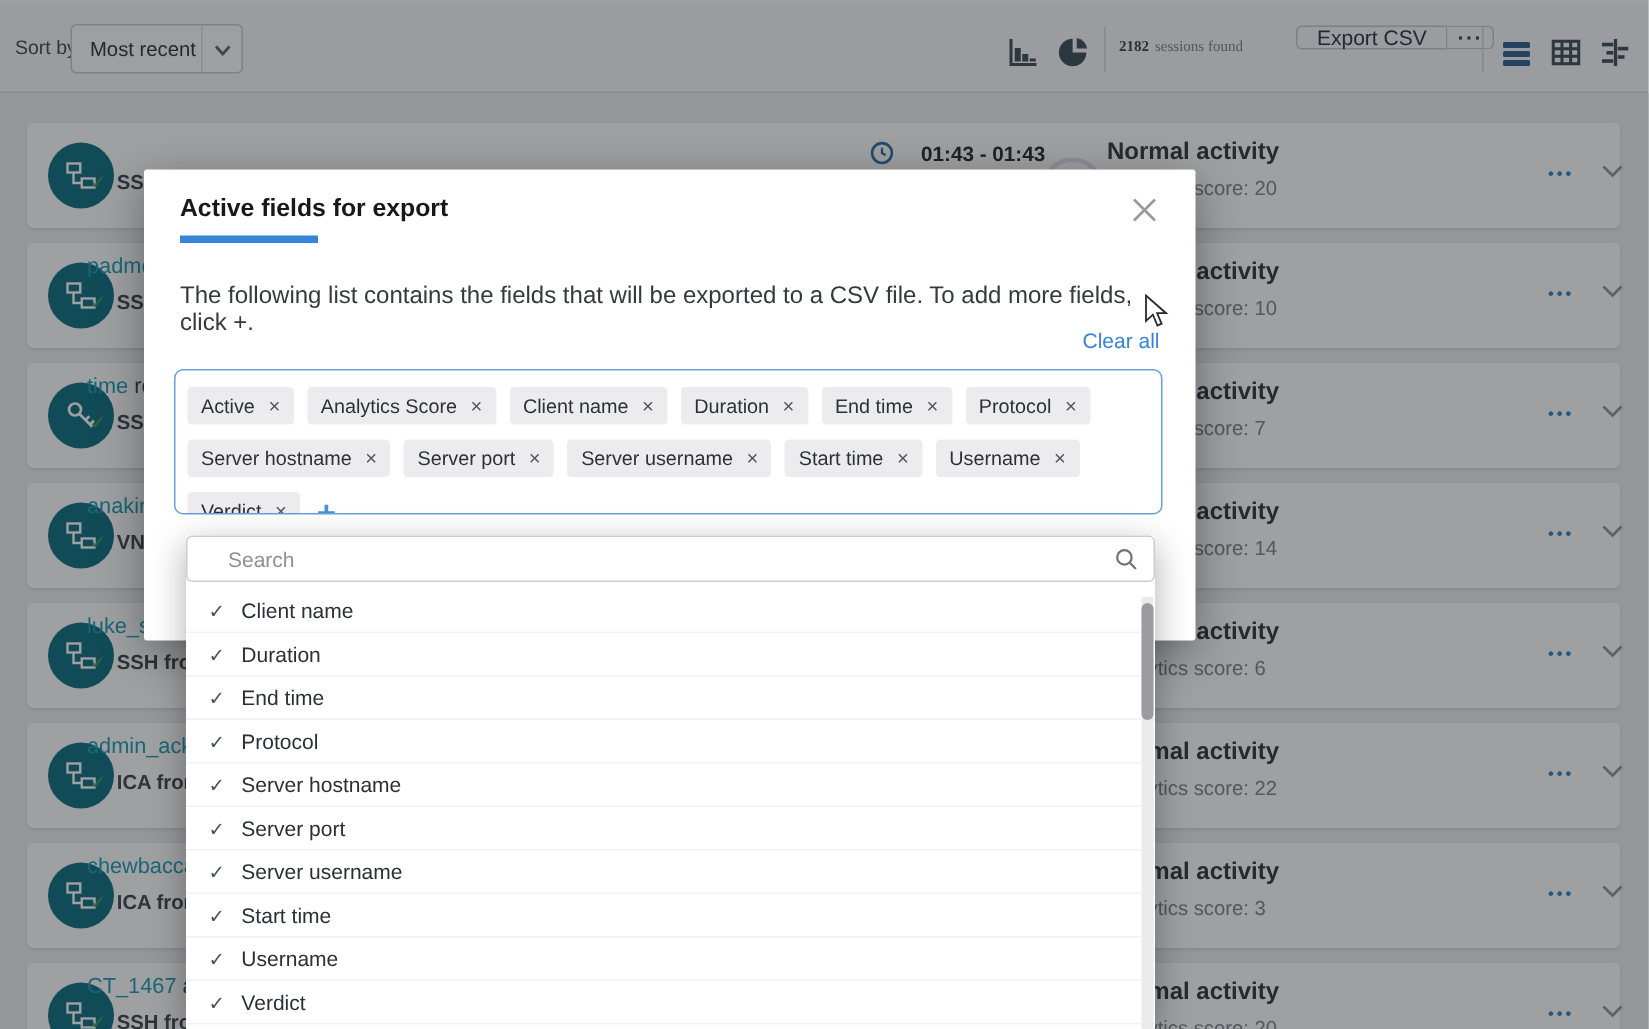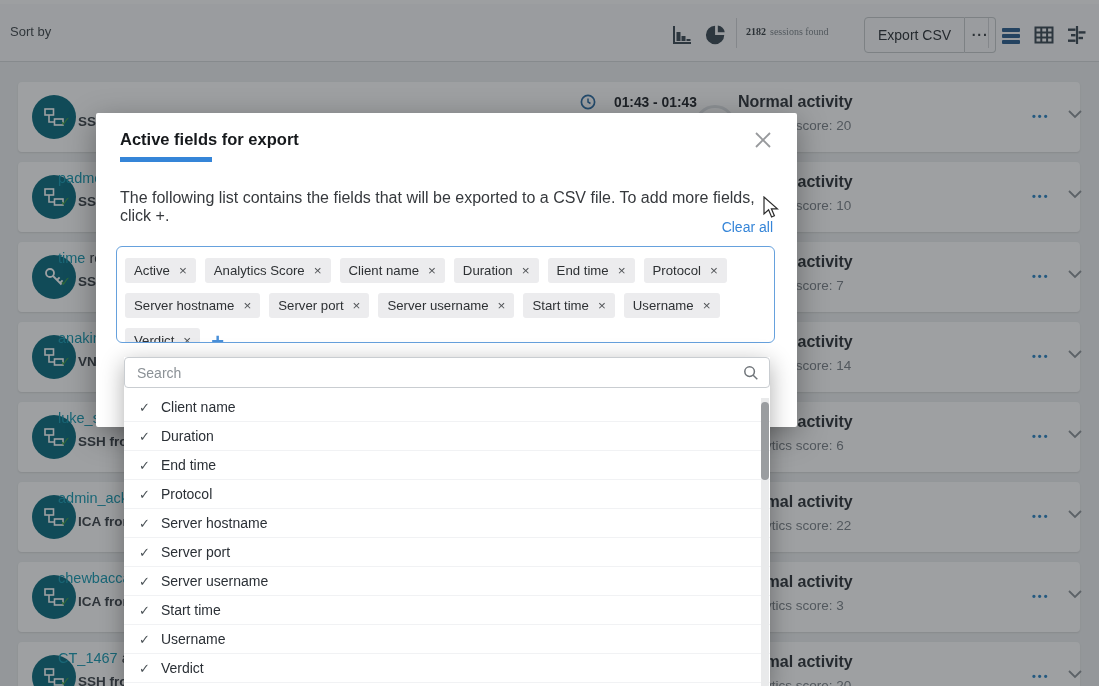--- a/index.html
+++ b/index.html
@@ -13,21 +13,21 @@
   .sort-select { position:absolute; left:47px; top:12px; height:33px; min-width:112px; background:#fdfdfd;
     border:1px solid #c7cbce; border-radius:4px; display:flex; align-items:center; padding:0 30px 0 12px;
     font-size:13.5px; color:#2e3338; cursor:pointer; }
   .sort-select .sel-div { position:absolute; right:26px; top:0; bottom:0; width:1px; background:#dcdfe1; }
   .sort-select svg { position:absolute; right:7px; top:13px; }
 
   .tb-icon { position:absolute; top:20px; width:22px; height:22px; cursor:pointer; }
   .tb-div { position:absolute; top:14px; width:1px; height:30px; background:#d2d5d7; }
   .found { position:absolute; left:746px; top:22px; font-size:10px; color:#7d848a;font-family:Liberation Serif, serif; }
   .found b { color:#3a4045; font-weight:bold; margin-right:4px; }
-  .export-group { position:absolute; left:864px; top:13px; height:36px; display:flex;justify-content:center; }
+  .export-group { position:absolute; left:864px; top:13px; height:16px; display:flex;justify-content:center; }
   .export-main { border:1px solid #c6cacc; border-radius:4px 0 0 4px; background:#f8f9fa; display:flex;
     align-items:center; padding:0 13px; font-size:14px; color:#2e3338; cursor:pointer; }
   .export-more { border:1px solid #c6cacc; border-left:none; border-radius:0 4px 4px 0; background:#f8f9fa;
     width:31px; display:flex; align-items:center; justify-content:center; font-size:14px; font-weight:bold;
     color:#3c4146; letter-spacing:1px; cursor:pointer; }
 
   
   .rows { position:absolute; top:62px; left:0; right:0; }
   .row { position:relative; margin:10px 19px 0 18px; height:70px; background:#ffffff; border-radius:4px;
     box-shadow:0 1px 2px rgba(0,0,0,0.10); }
@@ -65,40 +65,47 @@
   .chip { display:inline-flex; align-items:center; margin:5px 9px 5px 0; background:#ececee; border-radius:3px;
     padding:5px 9px; font-size:13.2px; color:#2e3134; gap:9px; }
   .chip .chip-x { color:#515457; font-size:13.5px; cursor:pointer; line-height:1; }
   .add-field { display:inline-flex; vertical-align:middle; color:#4a90d9; font-size:22px; font-weight:bold;
     margin:2px 4px 0 2px; cursor:pointer; line-height:1; }
 
   
   .dropdown { position:absolute; left:124px; top:357px; width:646px; height:329px; background:#fff; z-index:25;
     box-shadow:0 6px 22px rgba(0,0,0,0.32); }
   .search-wrap { position:relative; height:31px; border:1px solid #c9cdd1; border-radius:4px; background:#fff; }
-  .search-wrap input { width:100%; height:100%; border:none; outline:none; padding:0 36px 0 12px; font-size:14px;
+  .search-wrap input { width:100%; height:100%; border:none; outline:none; padding:0 36px 0 27px; font-size:14px;
     color:#333; font-family:"Liberation Sans", sans-serif; background:transparent; }
   .search-wrap input::placeholder { color:#8b9196; }
   .search-wrap svg { position:absolute; right:10px; top:7px; }
   .options { margin-top:5px; }
   .option { height:29px; display:flex; align-items:center; gap:11px; padding-left:15px;
     border-bottom:1px solid #f1f2f4; font-size:14px; color:#2b3036; cursor:pointer; }
   .option .check { color:#4a5156; font-size:13px; }
   .scroll-track { position:absolute; right:1px; top:41px; bottom:0; width:8px; background:#e9eaeb; }
   .scroll-thumb { position:absolute; top:4px; left:0; width:8px; height:78px; background:#9a9da0; border-radius:4px; cursor:grab; }
 
   .cursor { position:absolute; left:762px; top:196px; z-index:60; pointer-events:none; }
 </style>
 </head>
 <body>
 
 <div class="topstrip"></div>
 
 <div class="topbar">
   <span class="sort-label">Sort by</span>
+  <div class="sort-select">
+    <span>Most recent</span>
+    <span class="sel-div"></span>
+    <svg width="11" height="8" viewBox="0 0 11 8">
+        <polyline points="1,1 5.5,6 10,1" fill="none" stroke="#5a6167" stroke-width="1.8"></polyline>
+      </svg>
+  </div>
 
   <svg class="tb-icon" style="left:671px" viewBox="0 0 22 22">
     <path d="M3 2 V19 H20" fill="none" stroke="#3d4a55" stroke-width="2"></path>
     <rect x="5.5" y="8" width="4" height="9" fill="#3d4a55"></rect>
     <rect x="10.5" y="12" width="4" height="5" fill="#3d4a55"></rect>
     <rect x="15.5" y="15" width="4" height="2" fill="#3d4a55"></rect>
   </svg>
   <svg class="tb-icon" style="left:705px" viewBox="0 0 24 24">
     <path d="M11 12 L11 2 A10 10 0 1 0 21 12 Z" fill="#3d4a55"></path>
     <path d="M14 9 L14 1.5 A9 9 0 0 1 21.5 9 Z" fill="#3d4a55"></path>

